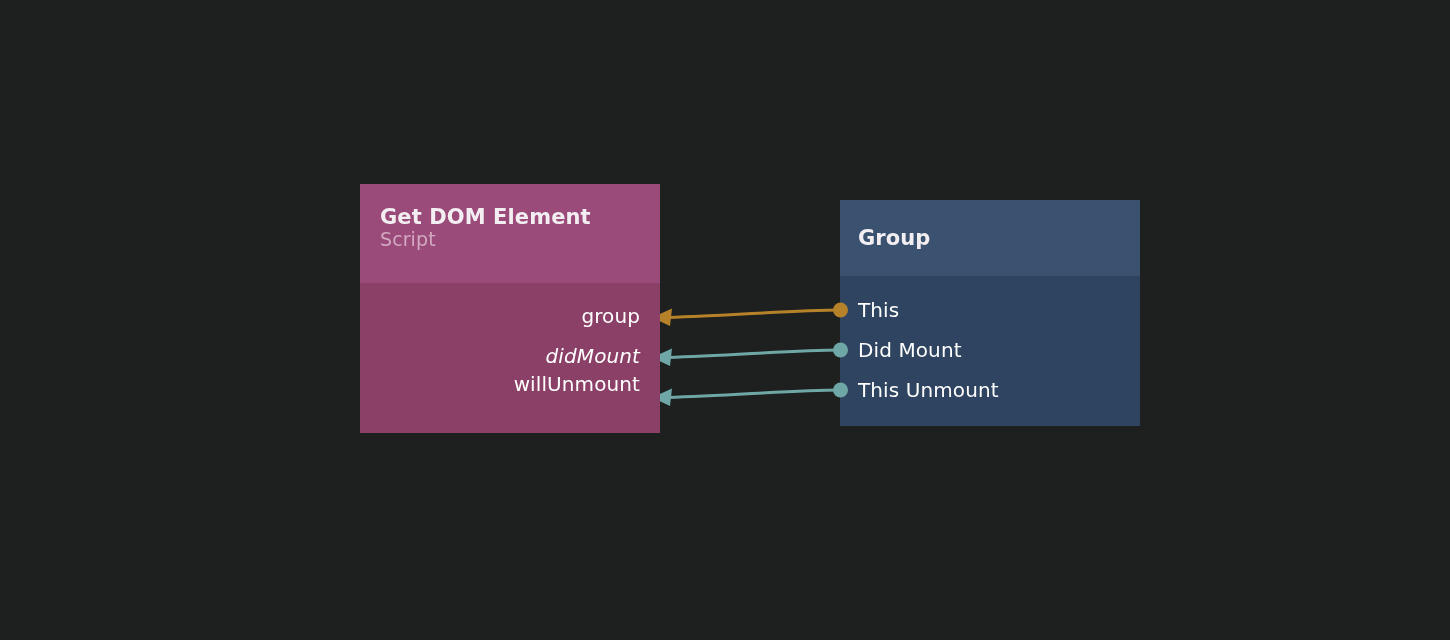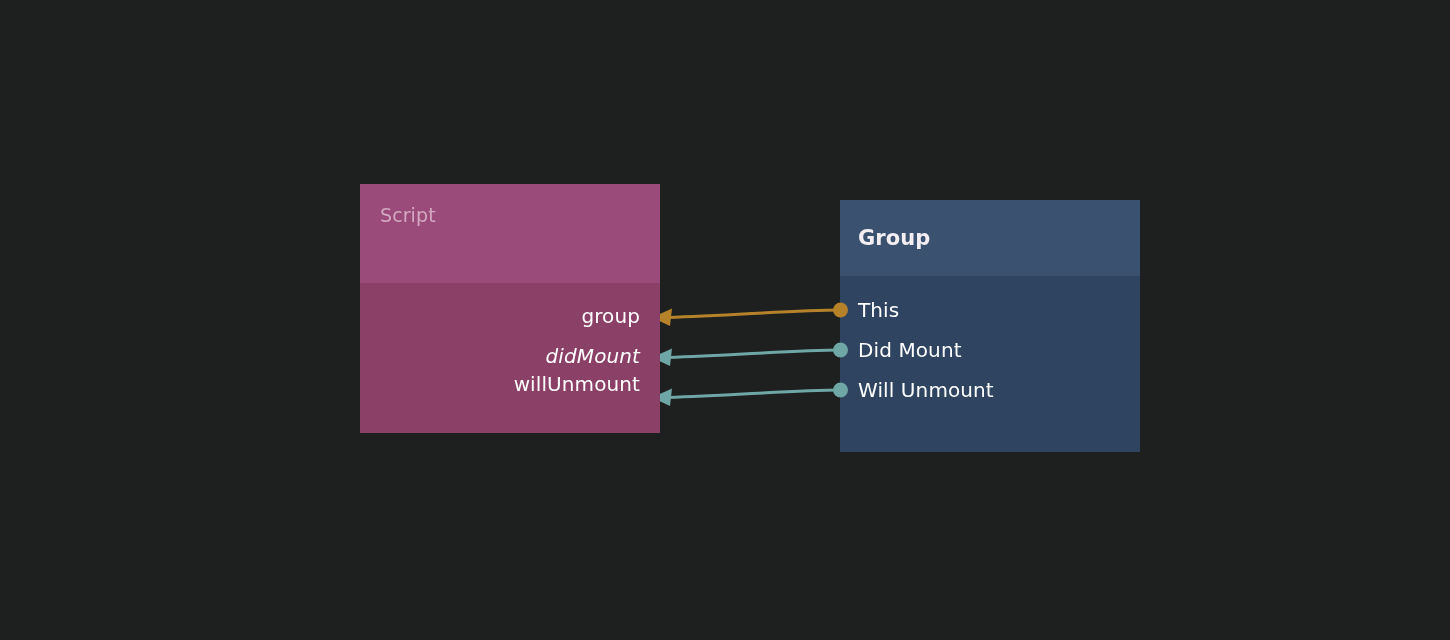--- a/index.html
+++ b/index.html
@@ -105,21 +105,21 @@
     top: 200px;
     width: 300px;
     height: 226px;
   }
   #node-group .node-header {
     height: 76px;
     background: #3a5170;
     padding: 26px 20px 0 18px;
   }
   #node-group .node-body {
-    height: 176px;
+    height: 150px;
     background: #2e4460;
   }
   #node-group .port-row {
     left: 18px;
     justify-content: flex-start;
   }
   #node-group .port-row.p0 { top: 23px; }
   #node-group .port-row.p1 { top: 63px; justify-content: center; }
   #node-group .port-row.p2 { top: 103px; }
 
@@ -152,20 +152,21 @@
     </g>
     <g>
       <path fill="none" stroke-width="3" stroke-linecap="round" stroke="#6ea7a5" d="M 841 390 C 790 390, 730 396, 668 397.4"></path>
       <polygon fill="#6ea7a5" points="652,397.5 672,388.5 670,406"></polygon>
     </g>
   </svg>
 
   <div class="node" id="node-get-dom-element">
 
     <div class="node-header">
+      <div class="node-title">Get DOM Element</div>
       <div class="node-subtitle">Script</div>
     </div>
 
     <div class="node-body">
       <div class="port-row p0">
         <span class="port-label">group</span>
       </div>
       <div class="port-row p1">
         <span class="port-label">didMount</span>
       </div>
@@ -182,21 +183,21 @@
     </div>
 
     <div class="node-body">
       <div class="port-row p0">
         <span class="port-label">This</span>
       </div>
       <div class="port-row p1">
         <span class="port-label">Did Mount</span>
       </div>
       <div class="port-row p2">
-        <span class="port-label">Will Unmount</span>
+        <span class="port-label">This Unmount</span>
       </div>
     </div>
 
     <span class="port-dot d0"></span>
     <span class="port-dot d1"></span>
     <span class="port-dot d2"></span>
   </div>
 
 </div>
 

